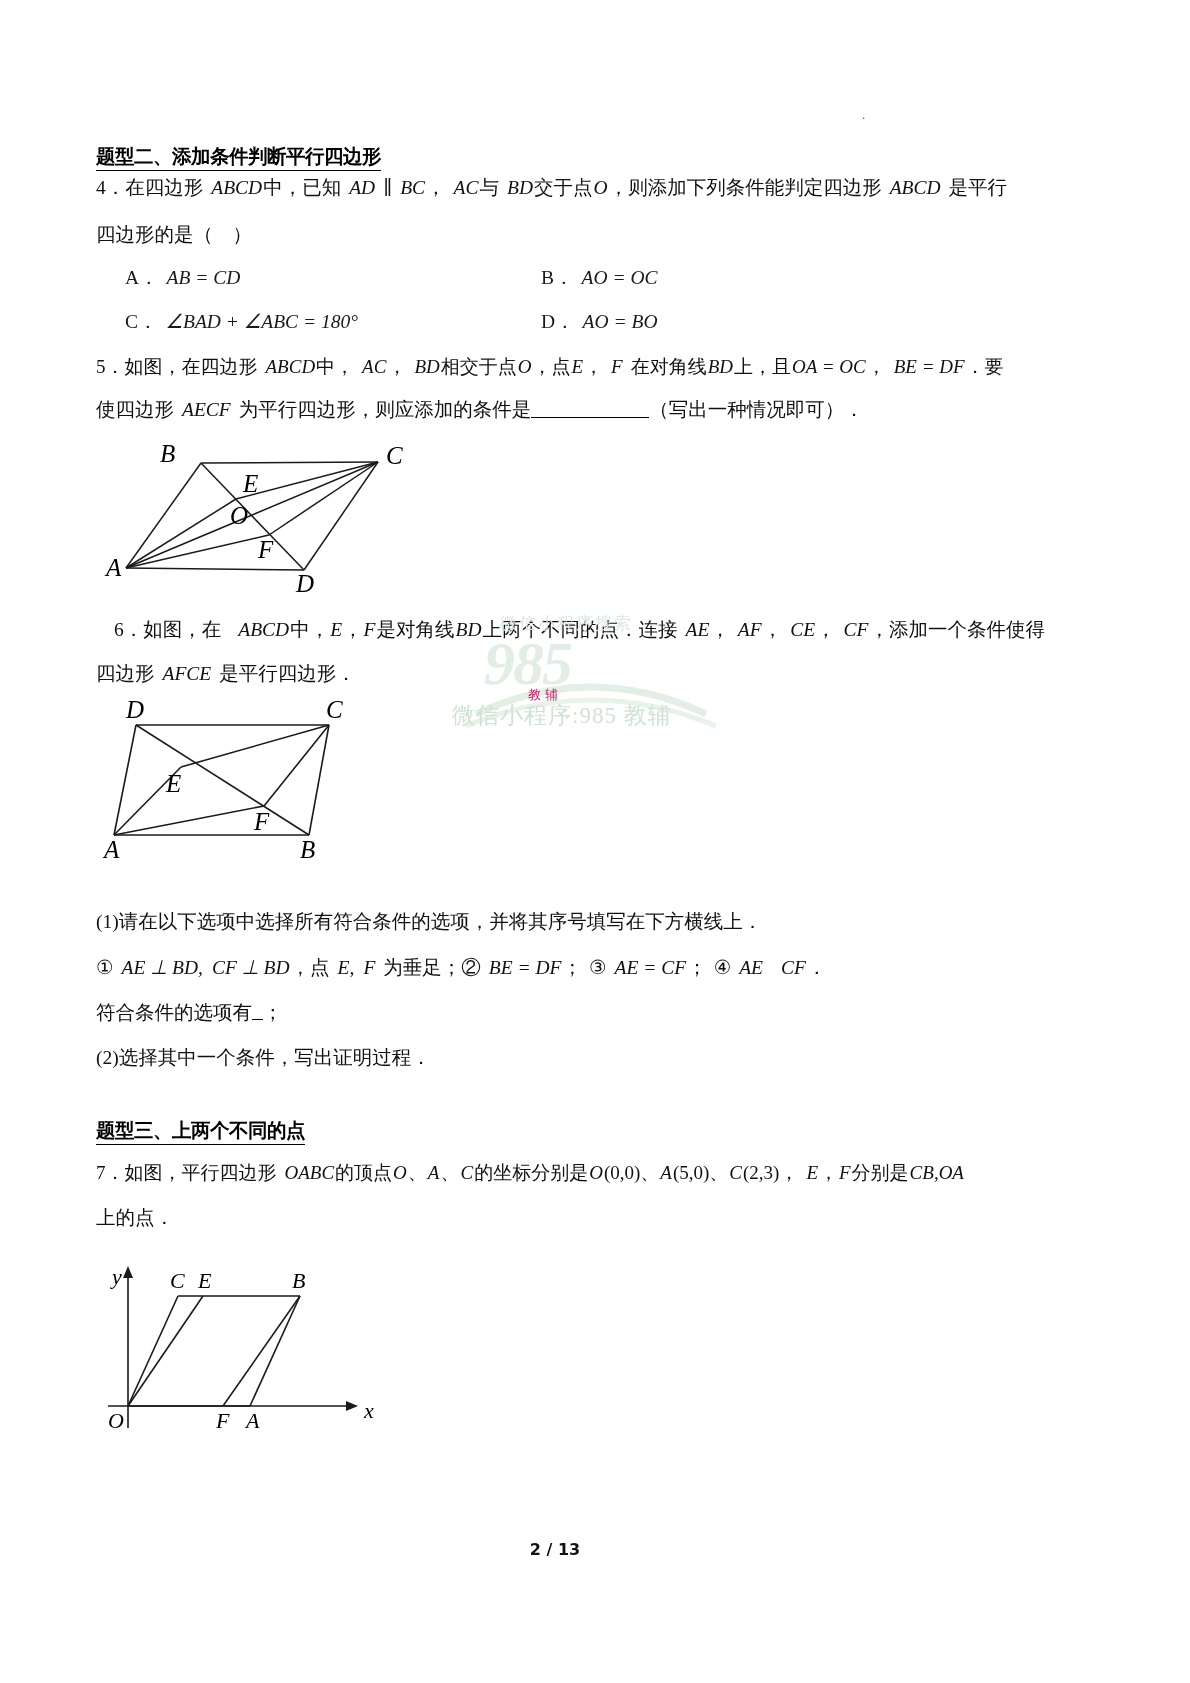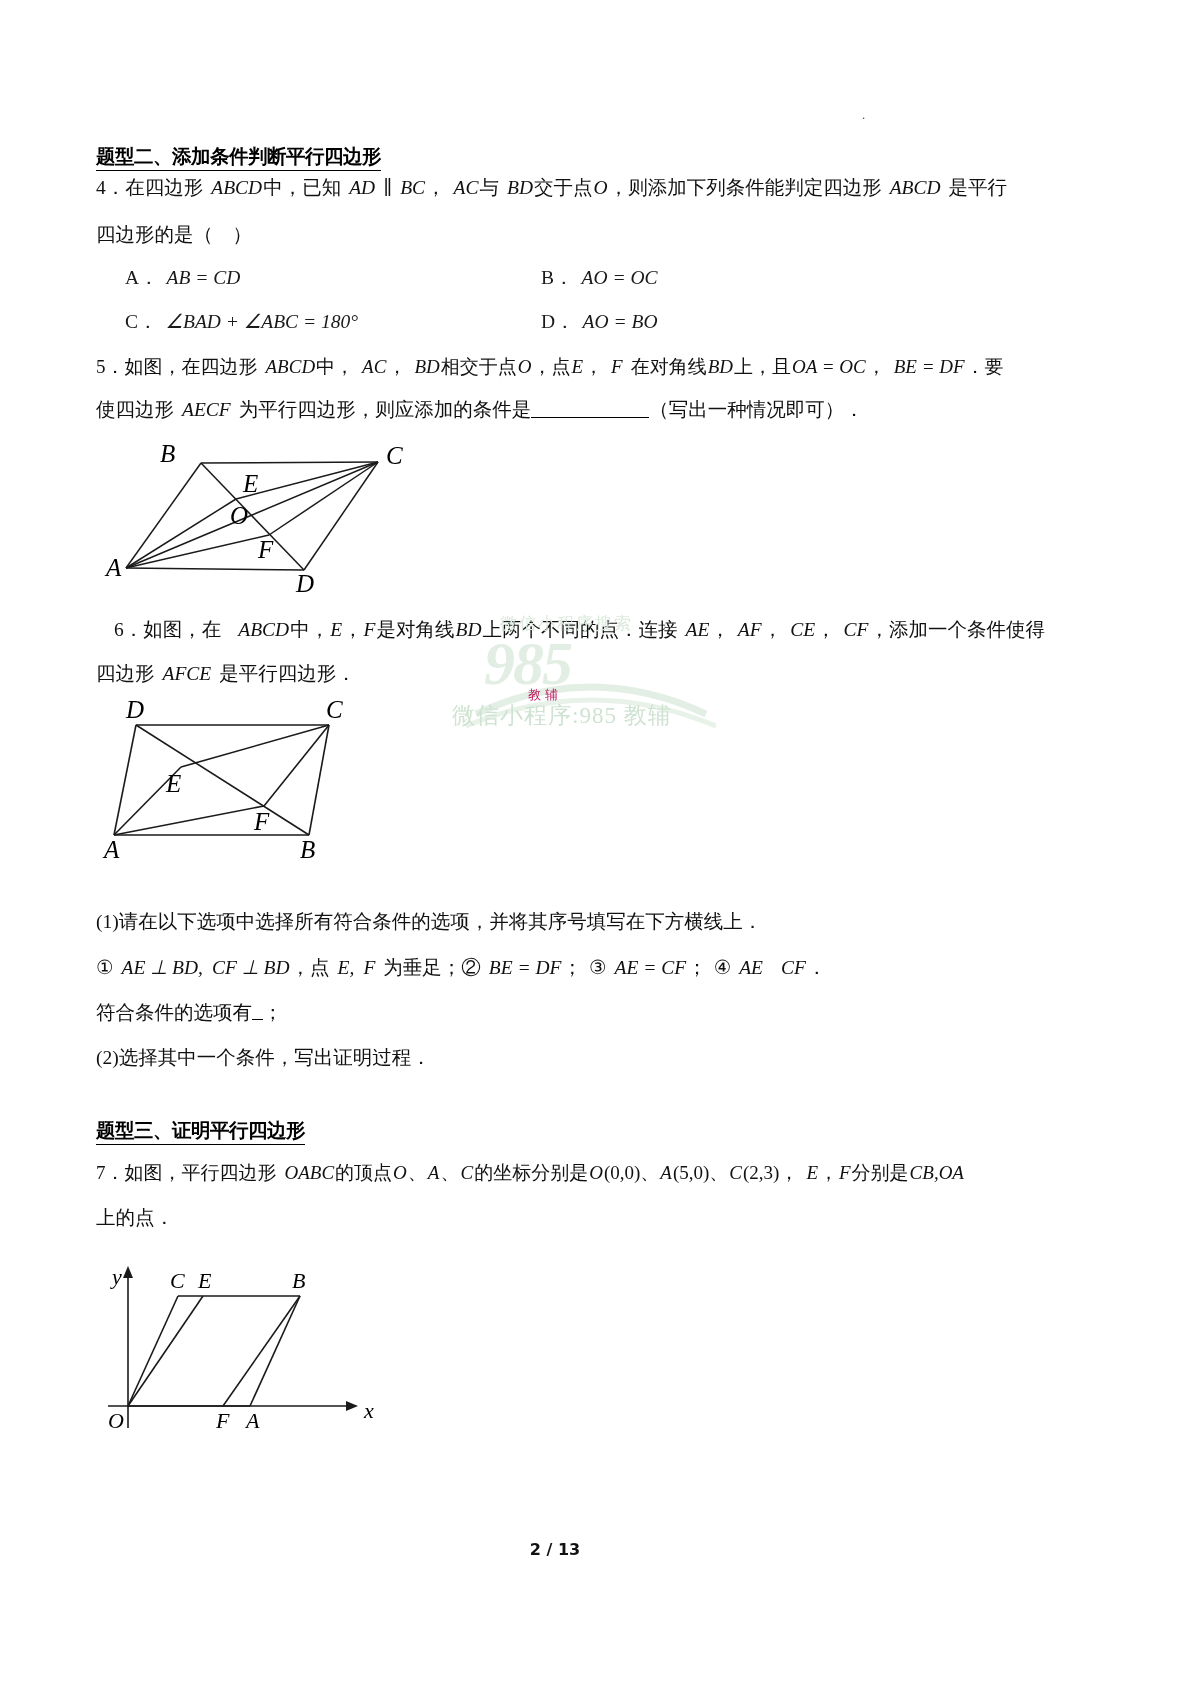--- a/index.html
+++ b/index.html
@@ -268,21 +268,21 @@
       <span>①</span><span class="sp"></span><span class="it">AE ⊥ BD,</span><span class="sp"></span><span class="it">CF ⊥ BD</span><span>，点</span><span class="sp"></span><span class="it">E,</span><span class="sp"></span><span class="it">F</span><span class="sp"></span><span>为垂足；</span><span>②</span><span class="sp"></span><span class="it">BE = DF</span><span>；</span><span class="sp"></span><span>③</span><span class="sp"></span><span class="it">AE = CF</span><span>；</span><span class="sp"></span><span>④</span><span class="sp"></span><span class="it">AE</span><span class="spw"></span><span class="it">CF</span><span>．</span>
     </div>
 
     <div class="qline" style="position:absolute; left:0; top:1003px;font-family:Liberation Serif, serif;">
       <span>符合条件的选项有</span><span class="blank-short"></span><span>；</span>
     </div>
 
     <div class="qline" style="position:absolute; left:0; top:1048px;">(2)选择其中一个条件，写出证明过程．</div>
 
     <div style="position:absolute; left:0; top:1120px;">
-      <span class="section-heading">题型三、证明平行四边形</span>
+      <span class="section-heading">题型三、上两个不同的点</span>
     </div>
 
     <div class="qline" style="position:absolute; left:0; top:1163px; font-size:19px;">
       <span class="num">7</span><span>．如图，平行四边形</span><span class="sp"></span><span class="it">OABC</span><span>的顶点</span><span class="it">O</span><span>、</span><span class="it">A</span><span>、</span><span class="it">C</span><span>的坐标分别是</span><span class="it">O</span><span>(0,0)</span><span>、</span><span class="it">A</span><span>(5,0)</span><span>、</span><span class="it">C</span><span>(2,3)</span><span>，</span><span class="sp"></span><span class="it">E</span><span>，</span><span class="it">F</span><span>分别是</span><span class="it">CB,OA</span>
     </div>
 
     <div class="qline" style="position:absolute; left:0; top:1208px;">上的点．</div>
 
     <div class="fig" style="left:4px; top:1258px;">
       <svg width="300" height="180" viewBox="0 0 300 180">

